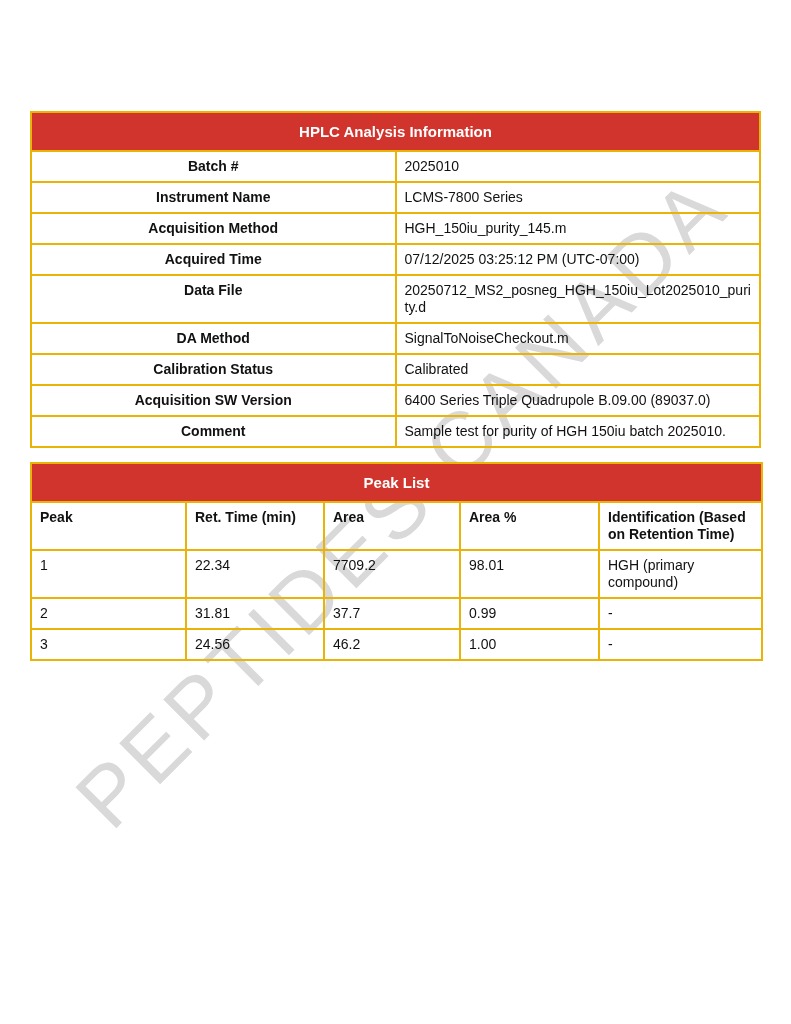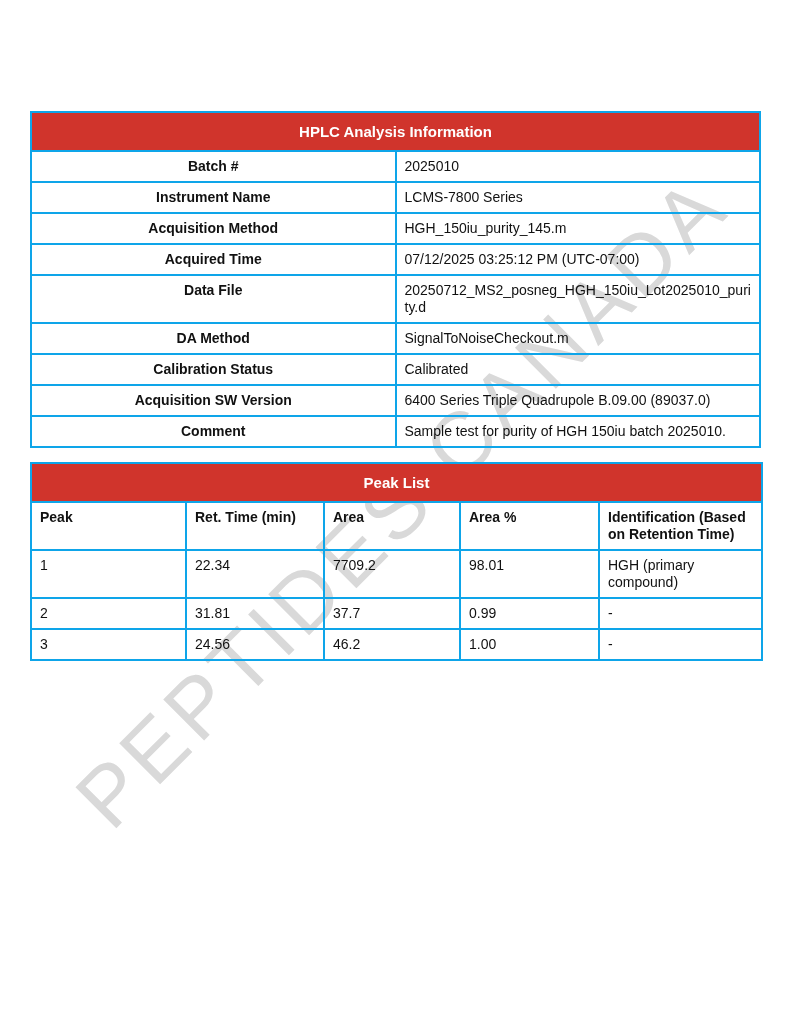--- a/index.html
+++ b/index.html
@@ -34,21 +34,21 @@
     width: 731px;
     border-collapse: collapse;
     table-layout: fixed;
     z-index: 1;
     font-size: 14px;
     line-height: 17px;
   }
   table.info-table { top: 111px; }
   table.peak-table { top: 462px; }
   .report th, .report td {
-    border: 2px solid #0ea5e9;
+    border: 2px solid #eab308;
     padding: 6px 8px;
     vertical-align: top;
     text-align: left;
     background: transparent;
     overflow: hidden;
   }
   .report th.title-bar {
     background: #d0342c;
     color: #ffffff;
     text-align: center;

